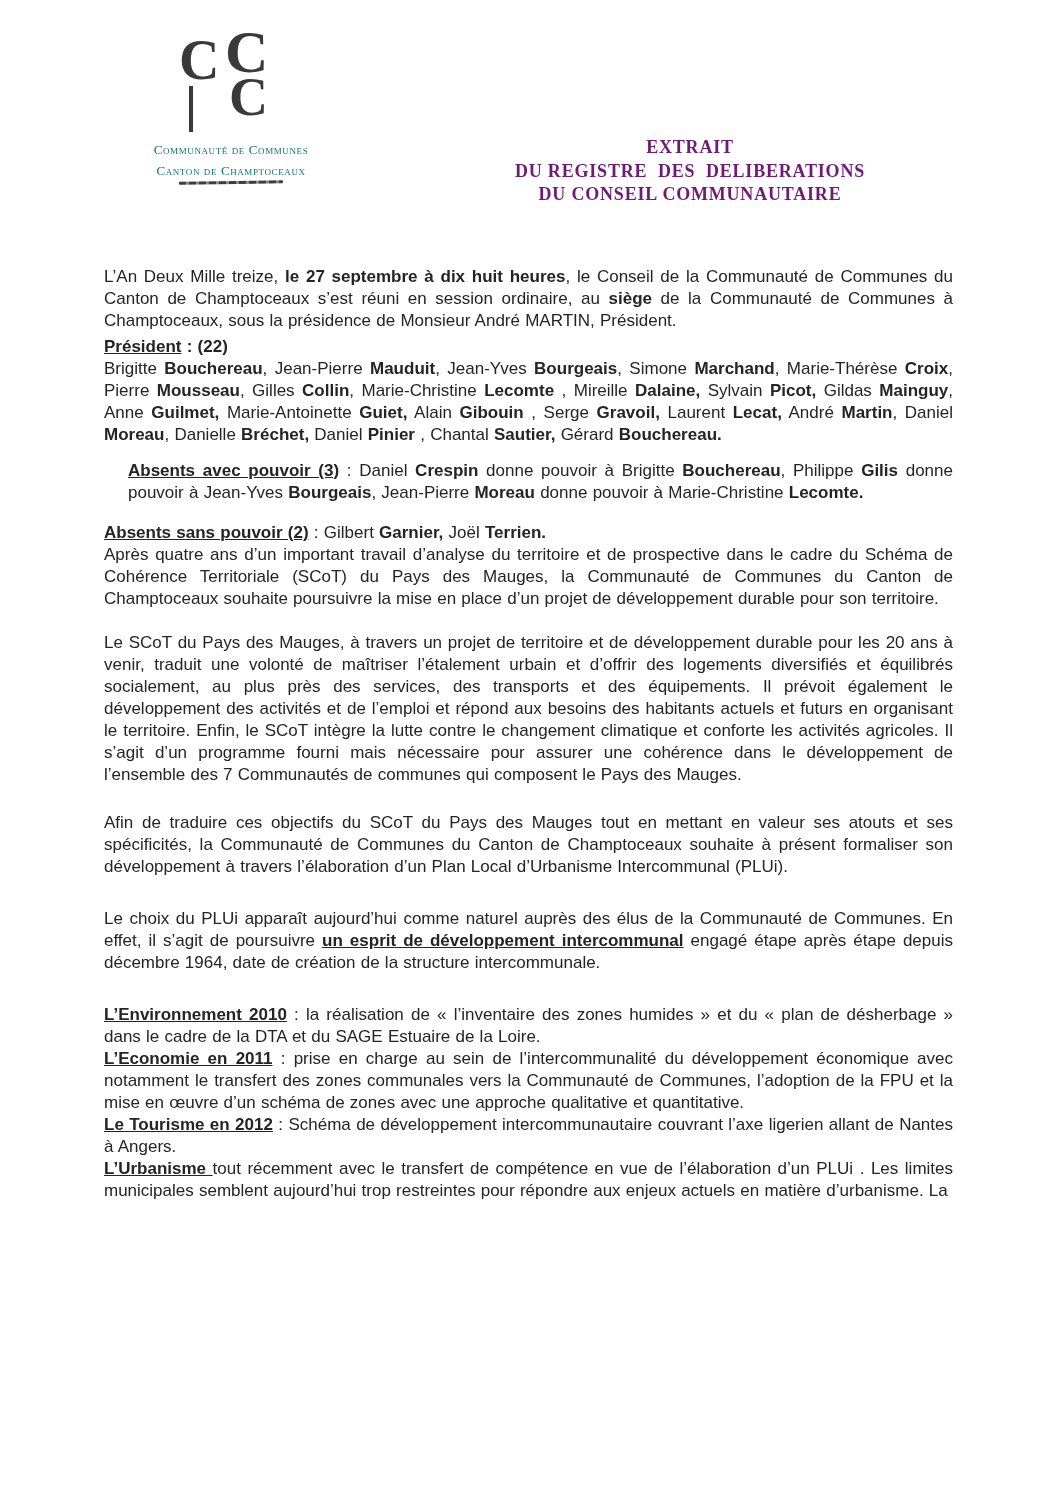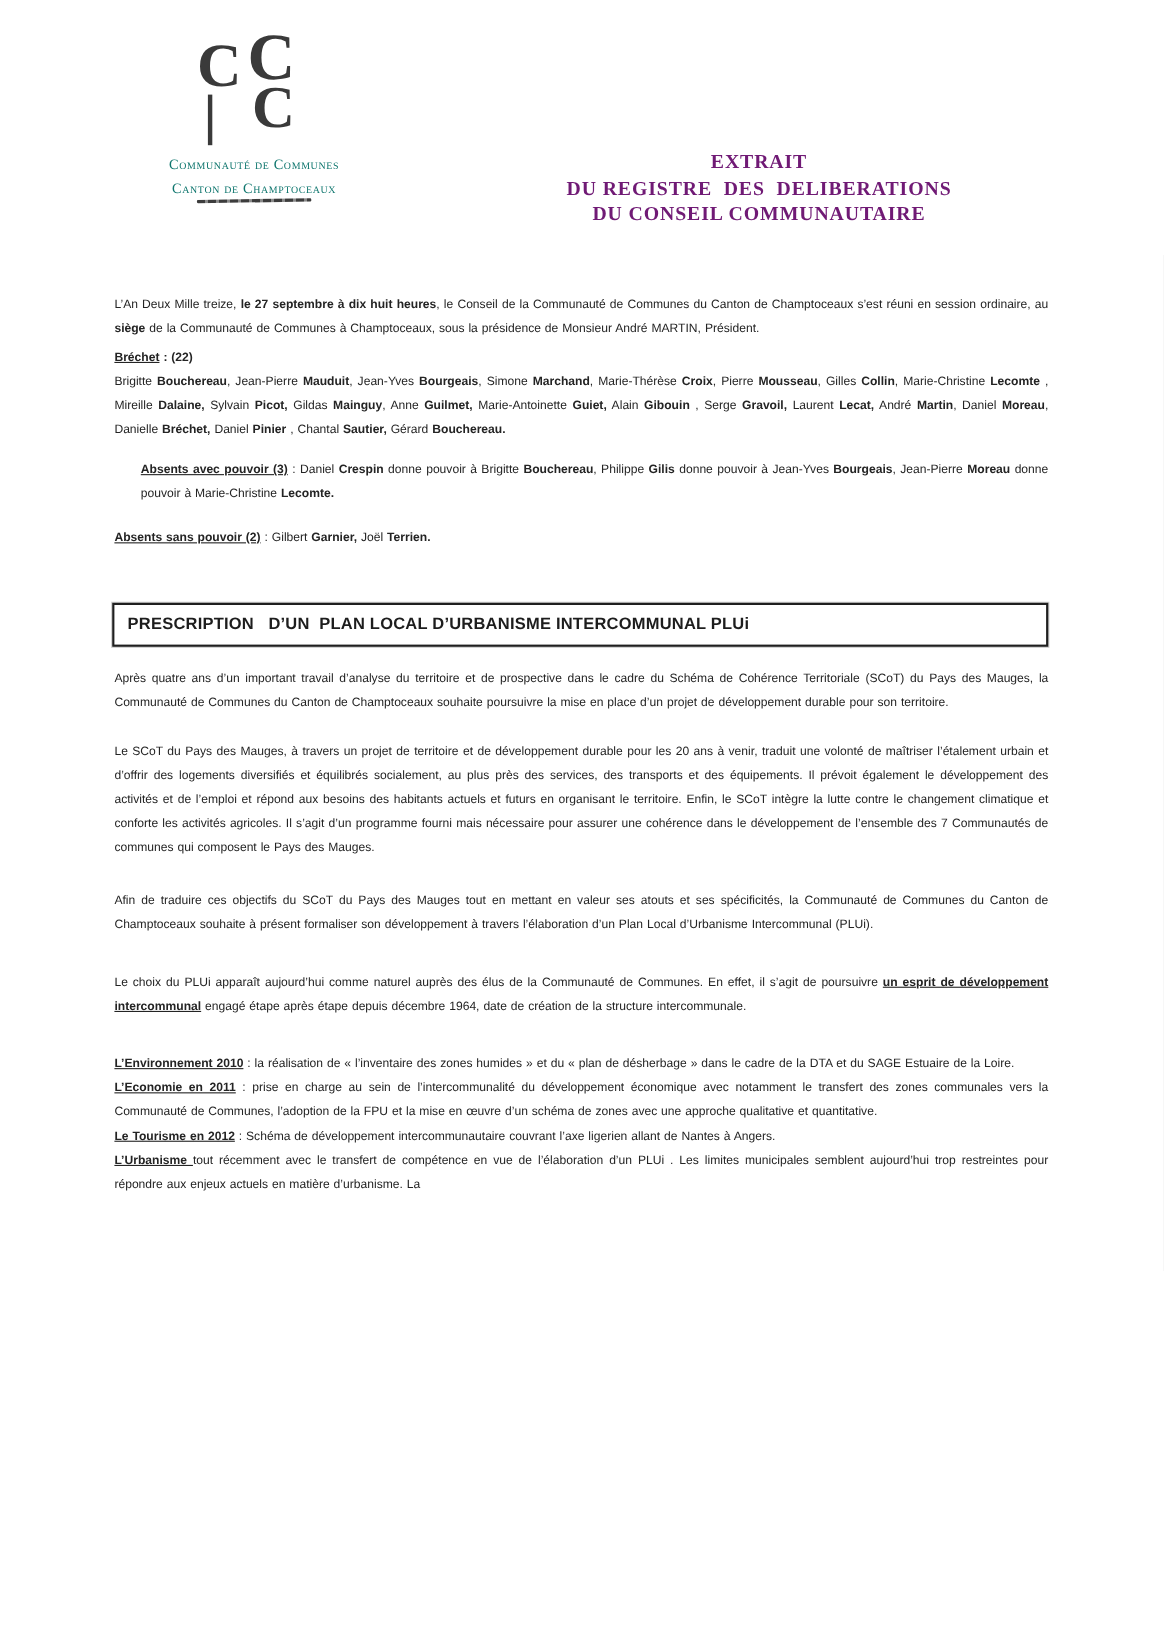--- a/index.html
+++ b/index.html
@@ -38,21 +38,21 @@
     text-align:center;
     font-family:"Liberation Serif",serif;
     font-weight:700;font-size:18px;line-height:23.5px;
     letter-spacing:0.8px;color:#701a75;
   }
   .title-line{white-space:pre-wrap;}
   
   .content{position:absolute;top:266px;left:104px;width:849px;}
   .para{
     margin:0 0 22px 0;
-    font-size:11px;line-height:22px;
+    font-size:17px;line-height:22px;
     text-align:justify;color:#242424;
     word-spacing:0.5px;
   }
   .para.no-gap{margin-bottom:0;}
   .para.gap-sm{margin-bottom:4px;}
   .para.gap-md{margin-bottom:18px;margin-left:24px;}
   .para.gap-lg{margin-bottom:30px;}
   .b{font-weight:700;}
   .u{text-decoration:underline;}
   .section-box{
@@ -84,28 +84,27 @@
   <div class="title-block">
     <div class="title-line">EXTRAIT</div>
     <div class="title-line">DU REGISTRE  DES  DELIBERATIONS</div>
     <div class="title-line">DU CONSEIL COMMUNAUTAIRE</div>
   </div>
 
   <div class="content">
 
     <p class="para gap-sm"><span>L’An Deux Mille treize, </span><span class="b">le 27 septembre à dix huit heures</span><span>, le Conseil de la Communauté de Communes du Canton de Champtoceaux s’est réuni en session ordinaire, au </span><span class="b">siège</span><span> de la Communauté de Communes à Champtoceaux, sous la présidence de Monsieur André MARTIN, Président.</span></p>
 
-    <p class="para no-gap"><span class="b u">Bréchet</span><span class="b"> : </span><span class="b">(22)</span></p>
+    <p class="para no-gap"><span class="b u">Président</span><span class="b"> : </span><span class="b">(22)</span></p>
     <p class="para" style="margin-bottom:14px;"><span>Brigitte </span><span class="b">Bouchereau</span><span>, Jean-Pierre </span><span class="b">Mauduit</span><span>, Jean-Yves </span><span class="b">Bourgeais</span><span>, Simone </span><span class="b">Marchand</span><span>, Marie-Thérèse </span><span class="b">Croix</span><span>, Pierre </span><span class="b">Mousseau</span><span>, Gilles </span><span class="b">Collin</span><span>,  Marie-Christine </span><span class="b">Lecomte</span><span> , Mireille </span><span class="b">Dalaine,</span><span> Sylvain </span><span class="b">Picot,</span><span> Gildas </span><span class="b">Mainguy</span><span>, Anne </span><span class="b">Guilmet,</span><span> Marie-Antoinette </span><span class="b">Guiet,</span><span> Alain </span><span class="b">Gibouin</span><span> , Serge </span><span class="b">Gravoil,</span><span> Laurent </span><span class="b">Lecat,</span><span>  André </span><span class="b">Martin</span><span>, Daniel </span><span class="b">Moreau</span><span>, Danielle </span><span class="b">Bréchet,</span><span> Daniel </span><span class="b">Pinier</span><span> , Chantal </span><span class="b">Sautier,</span><span> Gérard </span><span class="b">Bouchereau.</span></p>
 
     <p class="para gap-md"><span class="b u">Absents avec pouvoir (3)</span><span> : Daniel </span><span class="b">Crespin</span><span> donne pouvoir à Brigitte </span><span class="b">Bouchereau</span><span>, Philippe </span><span class="b">Gilis</span><span> donne pouvoir à Jean-Yves </span><span class="b">Bourgeais</span><span>, Jean-Pierre </span><span class="b">Moreau</span><span> donne pouvoir à Marie-Christine </span><span class="b">Lecomte.</span></p>
 
     <p class="para no-gap"><span class="b u">Absents sans pouvoir (2)</span><span> : Gilbert  </span><span class="b">Garnier,</span><span> Joël </span><span class="b">Terrien.</span></p>
 
-    <div class="section-box">PRESCRIPTION   D’UN  PLAN LOCAL D’URBANISME INTERCOMMUNAL PLUi</div>
 
     <p class="para"><span>Après quatre ans d’un important travail d’analyse du territoire et de prospective dans le cadre du Schéma de Cohérence Territoriale (SCoT) du Pays des Mauges, la Communauté de Communes du Canton de Champtoceaux souhaite poursuivre la mise en place d’un projet de développement durable pour son territoire.</span></p>
 
     <p class="para" style="margin-bottom:26px;"><span>Le SCoT du Pays des Mauges, à travers un projet de territoire et de développement durable pour les 20 ans à venir, traduit une volonté de maîtriser l’étalement urbain et d’offrir des logements diversifiés et équilibrés socialement, au plus près des services, des transports et des équipements. Il prévoit également le développement des activités et de l’emploi et répond aux besoins des habitants actuels et futurs en organisant le territoire. Enfin, le SCoT intègre la lutte contre le changement climatique et conforte les activités agricoles. Il s’agit d’un programme fourni mais nécessaire pour assurer une cohérence dans le développement de l’ensemble des 7 Communautés de communes qui composent le Pays des Mauges.</span></p>
 
     <p class="para gap-lg"><span>Afin de traduire ces objectifs du SCoT du Pays des Mauges tout en mettant en valeur ses atouts et ses spécificités, la Communauté de Communes du Canton de Champtoceaux souhaite à présent formaliser son développement à travers l’élaboration d’un Plan Local d’Urbanisme Intercommunal (PLUi).</span></p>
 
     <p class="para gap-lg"><span>Le choix du PLUi apparaît aujourd’hui comme naturel auprès des élus de la Communauté de Communes. En effet, il s’agit de poursuivre </span><span class="b u">un esprit de développement intercommunal</span><span> engagé étape après étape depuis décembre 1964, date de création de la structure intercommunale.</span></p>
 
 

